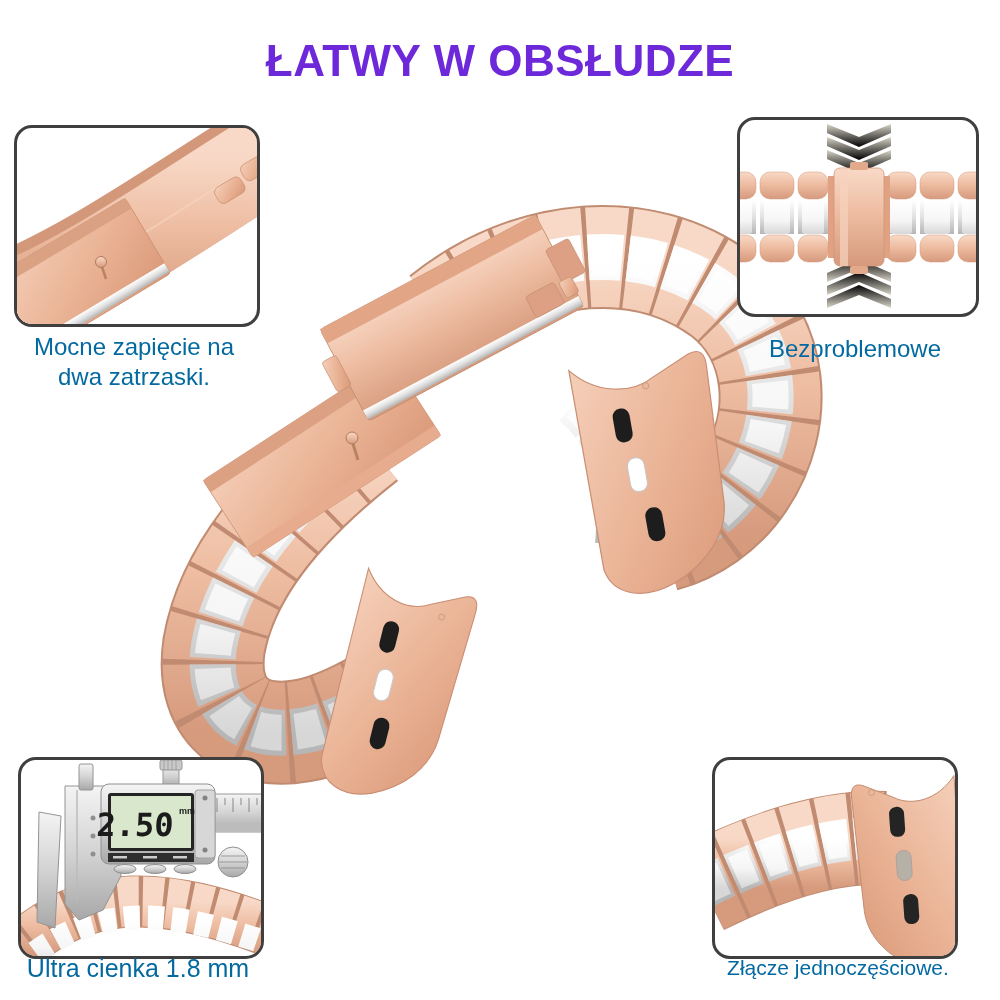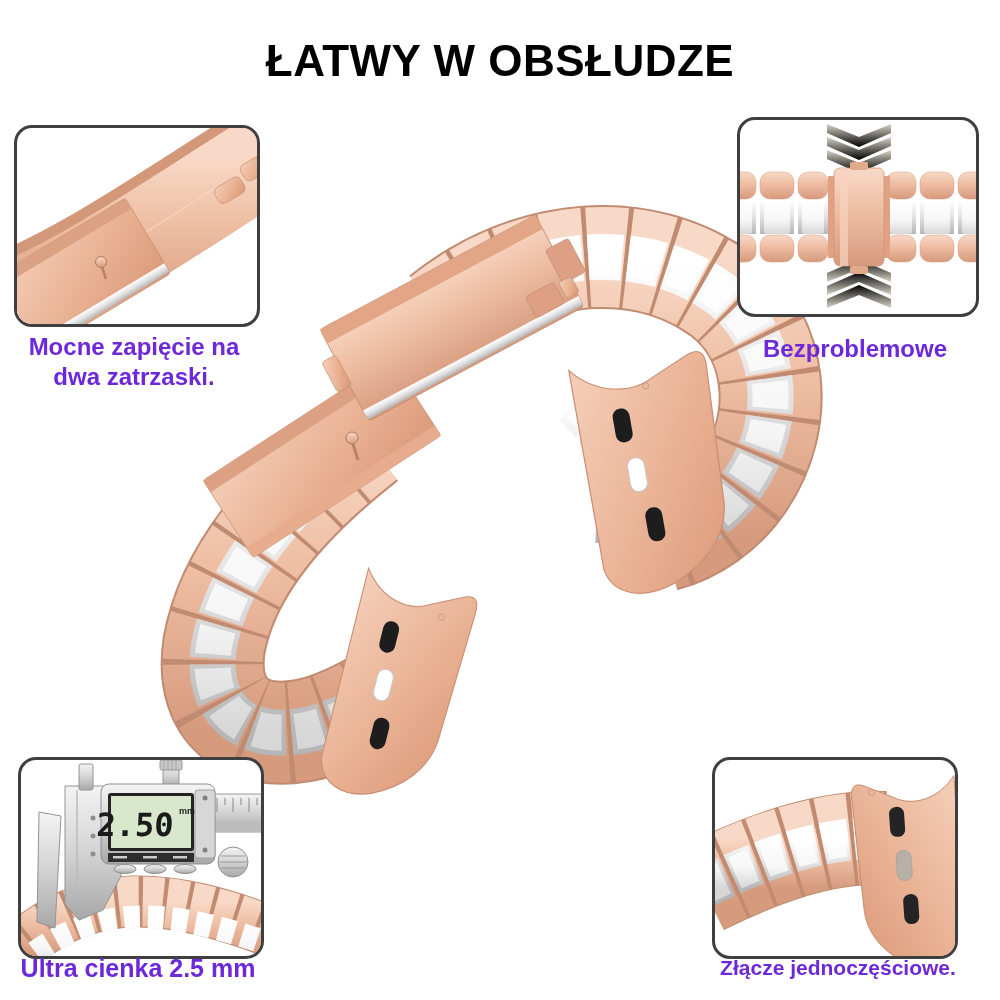--- a/index.html
+++ b/index.html
@@ -1,27 +1,27 @@
 <!DOCTYPE html>
 <html><head>
 <meta charset="utf-8">
 <style>
   html,body{margin:0;padding:0;background:#fff;}
   .canvas{position:relative;width:1000px;height:1000px;background:#ffffff;overflow:hidden;
           font-family:"Liberation Sans",sans-serif;}
   .title{position:absolute;top:36px;left:0;width:100%;text-align:center;
-         font-size:44px;font-weight:bold;letter-spacing:.5px;color:#000000;}
+         font-size:44px;font-weight:bold;letter-spacing:.5px;color:#6d28d9;}
   .inset{position:absolute;border:3px solid #3f3f3f;border-radius:18px;
          overflow:hidden;background:#fff;}
   .inset svg{display:block;}
   .tl{left:14px;top:125px;width:240px;height:196px;}
   .tr{left:737px;top:117px;width:236px;height:194px;}
   .bl{left:18px;top:757px;width:240px;height:196px;}
   .br{left:712px;top:757px;width:240px;height:196px;}
-  .caption{position:absolute;text-align:center;font-weight:bold;color:#6d28d9;
+  .caption{position:absolute;text-align:center;font-weight:normal;color:#0369a1;
            font-size:24px;line-height:30px;}
   .cap-tl{left:0px;top:332px;width:268px;}
   .cap-tr{left:723px;top:327px;width:264px;margin-top:7px;}
   .cap-bl{left:0px;top:953px;width:276px;font-size:25px;}
   .cap-br{left:688px;top:953px;width:300px;font-size:21px;}
   .center-art{position:absolute;left:0;top:0;width:1000px;height:1000px;}
   .lcd-digits{font-family:"DejaVu Sans Mono",monospace;font-weight:bold;}
   .lcd-unit{font-family:"Liberation Sans",sans-serif;font-weight:bold;}
 </style>
 </head>
@@ -240,21 +240,21 @@
           <ellipse cx="104" cy="109" rx="11" ry="4.5" fill="url(#steel)" stroke="#8f8f8f"></ellipse>
           <ellipse cx="134" cy="109" rx="11" ry="4.5" fill="url(#steel)" stroke="#8f8f8f"></ellipse>
           <ellipse cx="164" cy="109" rx="11" ry="4.5" fill="url(#steel)" stroke="#8f8f8f"></ellipse>
           <rect x="174" y="30" width="20" height="68" rx="3" fill="#d7d7d7" stroke="#a2a2a2"></rect>
           <circle cx="184" cy="38" r="2.5" fill="#828282"></circle>
             <circle cx="184" cy="90" r="2.5" fill="#828282"></circle>
         </g>
       </g>
     </svg>
   </div>
-  <div class="caption cap-bl">Ultra cienka 2.5 mm</div>
+  <div class="caption cap-bl">Ultra cienka 1.8 mm</div>
 
   <div class="inset br">
     <svg viewBox="0 0 240 196" width="240" height="196">
       <g>
         <path d="M -12 128 C 56 94 116 76 170 78" fill="none" stroke="#c08b70" stroke-width="94"></path>
         <path d="M -12 128 C 56 94 116 76 170 78" fill="none" stroke="url(#gldv)" stroke-width="92" stroke-dasharray="28 4"></path>
         <path d="M -12 128 C 56 94 116 76 170 78" fill="none" stroke="url(#slv)" stroke-width="42" stroke-dasharray="26 6"></path>
         <path d="M -12 128 C 56 94 116 76 170 78" fill="none" stroke="url(#wht)" stroke-width="34" stroke-dasharray="20 12" stroke-dashoffset="-3"></path>
       </g>
       <g transform="translate(196,110) rotate(-4)">

